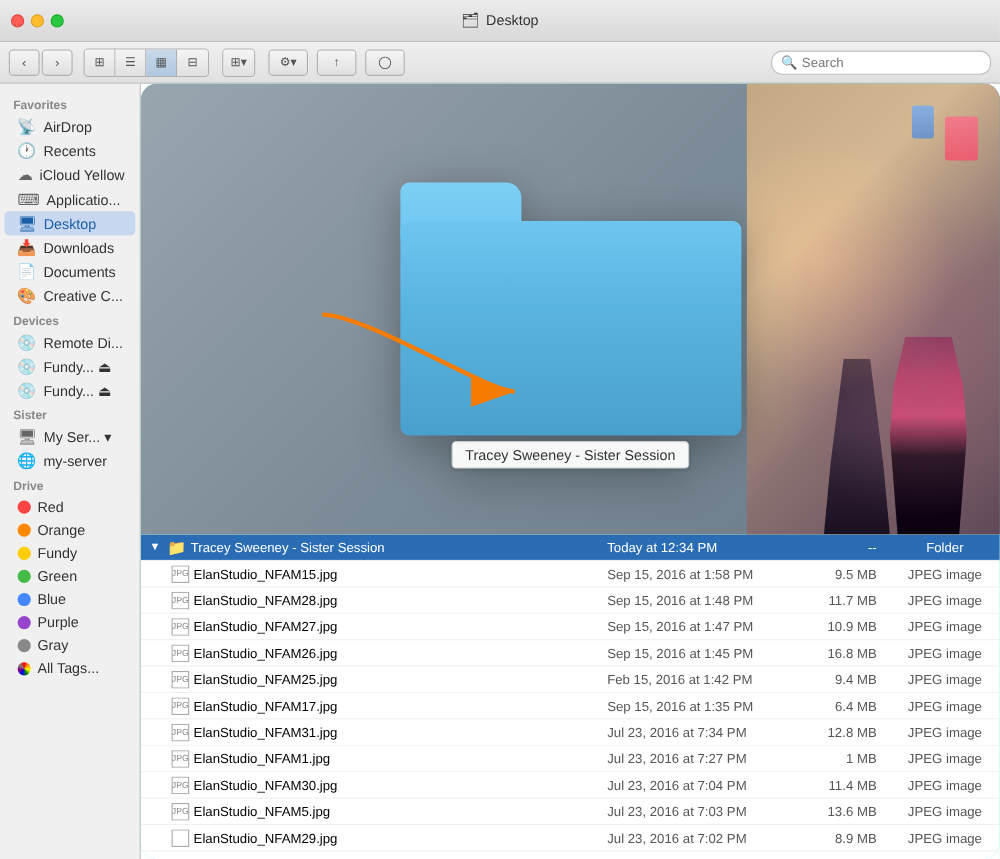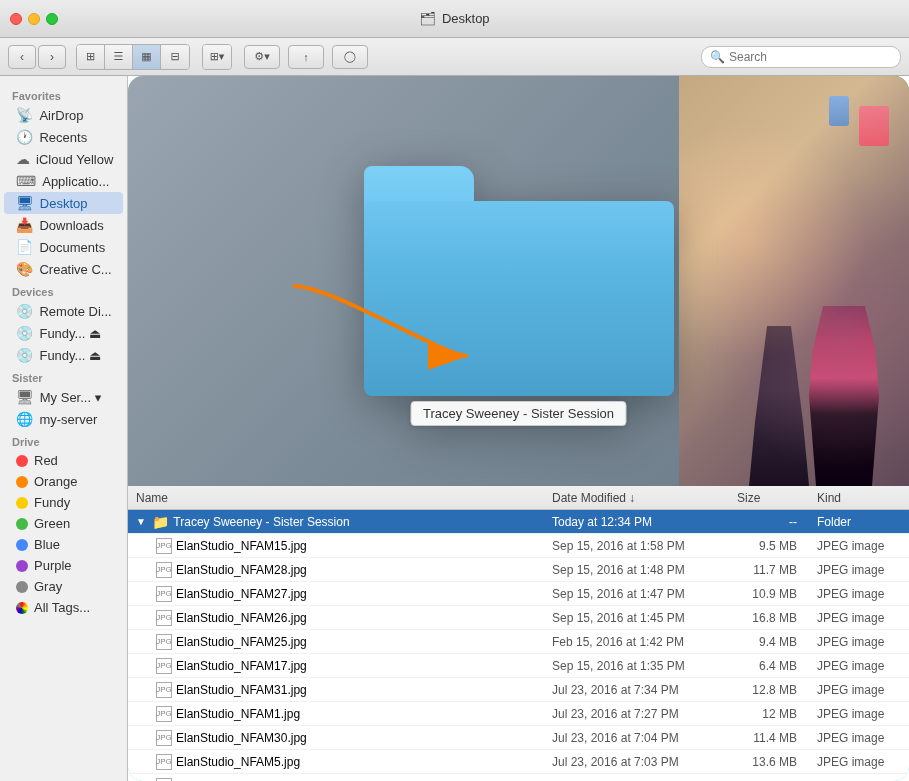--- a/index.html
+++ b/index.html
@@ -199,21 +199,21 @@
       cursor: pointer;
     }
     .file-row.selected { background: #2a6db5; color: #fff; }
     .file-row.selected .file-date,
     .file-row.selected .file-size,
     .file-row.selected .file-kind { color: #fff; }
     .file-cell { padding: 0 8px; font-size: 12px; overflow: hidden; text-overflow: ellipsis; white-space: nowrap; }
     .file-name-cell { flex: 1; min-width: 200px; display: flex; align-items: center; gap: 4px; }
     .file-date { width: 185px; color: #555; }
     .file-size { width: 80px; color: #555; text-align: right; padding-right: 12px; }
-    .file-kind { width: 100px; color: #555; }
+    .file-kind { width: 100px; color: #555; text-align: center; }
     .file-icon { width: 16px; height: 16px; border: 1px solid #aaa; display: flex; align-items: center; justify-content: center; font-size: 8px; color: #888; background: #fff; flex-shrink: 0; }
     .folder-row-icon { font-size: 14px; color: #6aabda; }
     .triangle { font-size: 10px; color: #555; margin-right: 2px; }
     .triangle.selected { color: #fff; }
     .indent { width: 16px; flex-shrink: 0; }
   </style>
 </head>
 <body>
 
 <div class="title-bar">
@@ -375,35 +375,20 @@
       <div class="folder-icon-large">
         <div class="folder-tab"></div>
         <div class="folder-body"></div>
         <div class="folder-label-bubble">
           <span>Tracey Sweeney - Sister Session</span>
         </div>
       </div>
     </div>
 
     <div class="file-list-area">
-      <div class="list-header">
-        <div class="list-header-cell col-name">
-          <span>Name</span>
-        </div>
-        <div class="list-header-cell col-date">
-          <span>Date Modified</span>
-          <span>↓</span>
-        </div>
-        <div class="list-header-cell col-size">
-          <span>Size</span>
-        </div>
-        <div class="list-header-cell col-kind">
-          <span>Kind</span>
-        </div>
-      </div>
 
       <div id="file-list">
           <div class="file-row selected">
             <div class="file-cell file-name-cell">
               <span class="triangle selected">▼</span>
               <span class="folder-row-icon">📁</span>
               <span>Tracey Sweeney - Sister Session</span>
             </div>
             <div class="file-cell file-date">Today at 12:34 PM</div>
             <div class="file-cell file-size">--</div>
@@ -495,21 +480,21 @@
           </div>
           <div class="file-row">
             <div class="file-cell file-name-cell">
               <div class="indent"></div>
               <div class="file-icon">
                 <span style="font-size:8px;color:#888;">JPG</span>
               </div>
               <span>ElanStudio_NFAM1.jpg</span>
             </div>
             <div class="file-cell file-date">Jul 23, 2016 at 7:27 PM</div>
-            <div class="file-cell file-size">12 MB</div>
+            <div class="file-cell file-size">1 MB</div>
             <div class="file-cell file-kind">JPEG image</div>
           </div>
           <div class="file-row">
             <div class="file-cell file-name-cell">
               <div class="indent"></div>
               <div class="file-icon">
                 <span style="font-size:8px;color:#888;">JPG</span>
               </div>
               <span>ElanStudio_NFAM30.jpg</span>
             </div>

